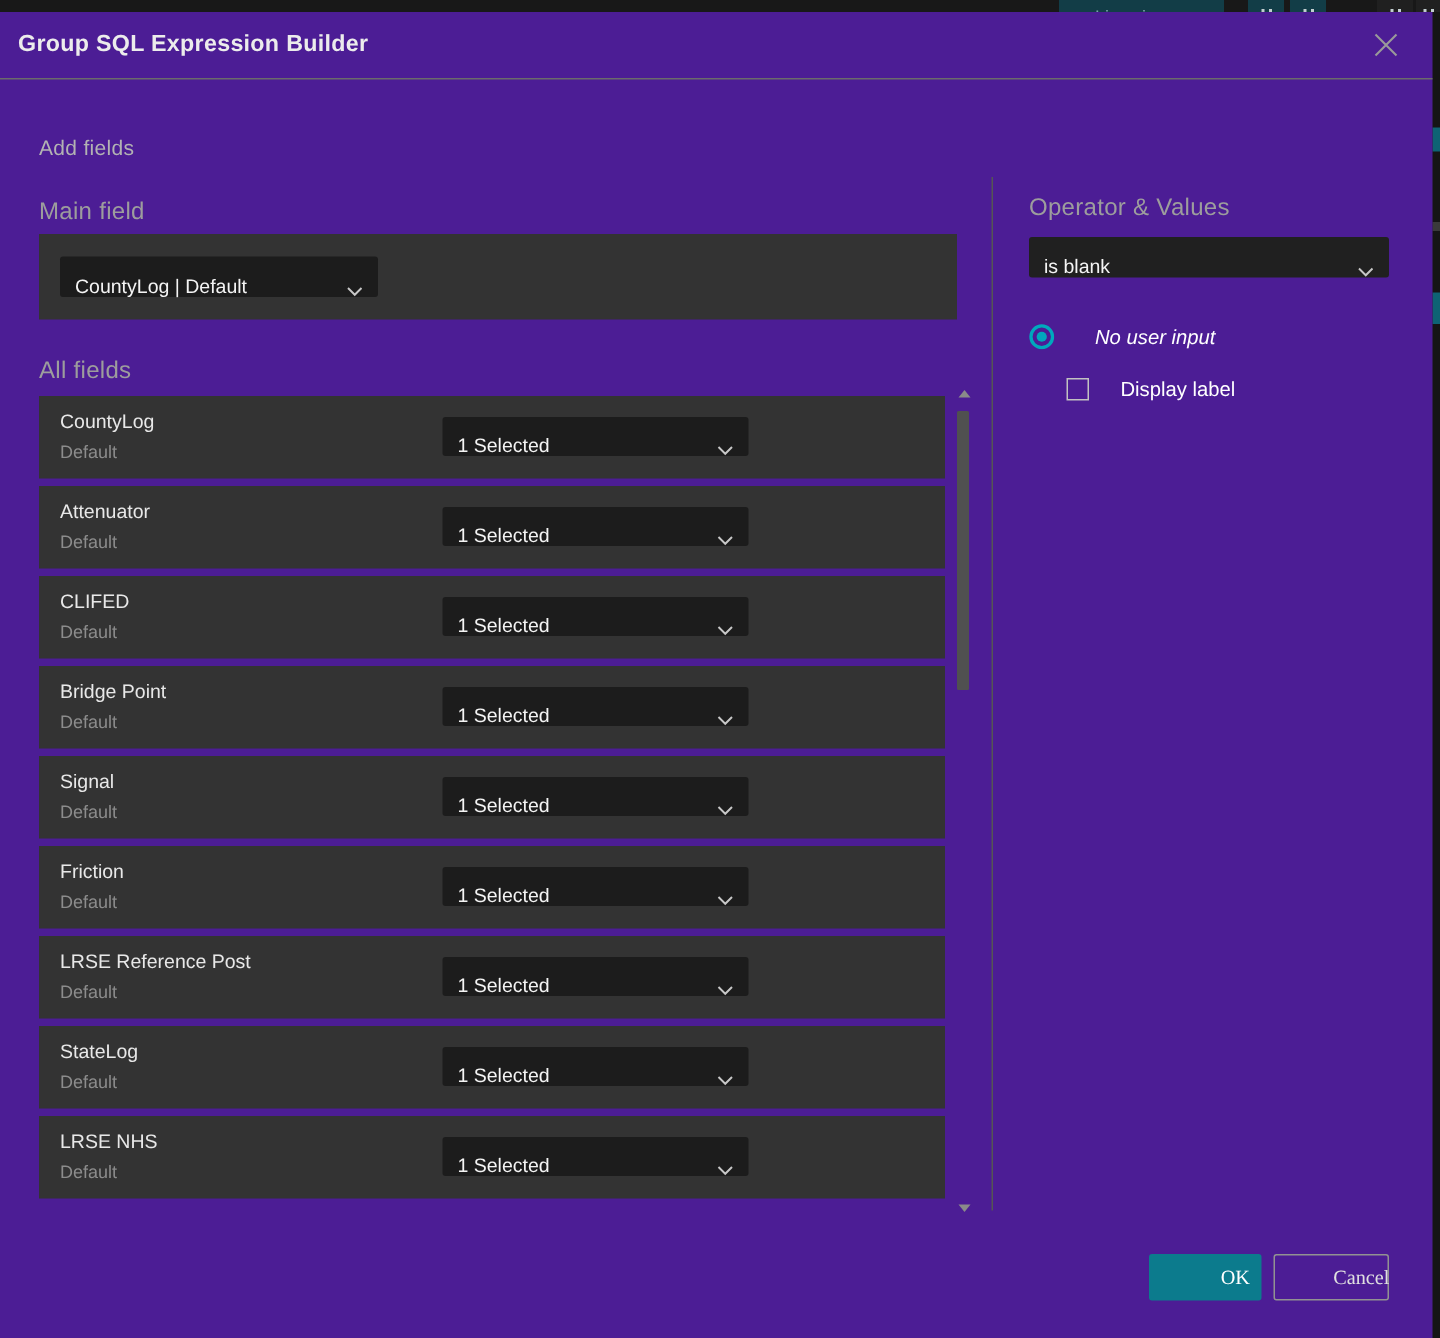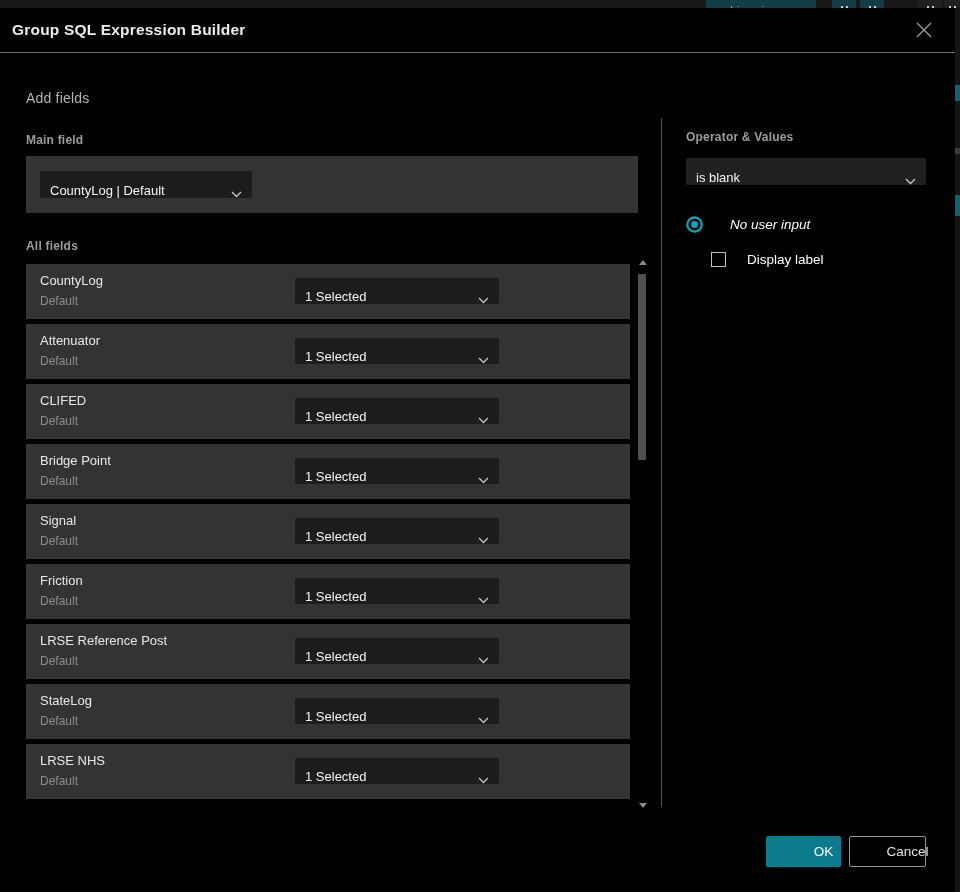--- a/index.html
+++ b/index.html
@@ -34,36 +34,36 @@
   
   .right-edge-strip {
     position: absolute; right: 0; top: 8px; width: 5px; height: 884px;
     background: #151515;
   }
   .edge-frag { position: absolute; left: 0; width: 5px; }
 
   
   .dialog {
     position: absolute; left: 0; top: 8px; width: 955px; height: 884px;
-    background: #000000;
+    background: #4c1d95;
   }
   .dialog-header {
     position: absolute; left: 0; top: 0; width: 100%; height: 45px;
     border-bottom: 1px solid #6b6b6b;
     display: flex; align-items: center; justify-content: space-between;
     padding: 0 20px 0 12px;
   }
   .dialog-title { color: #ececec; font-size: 15.5px; font-weight: 600; letter-spacing: .2px; }
   .close-btn { width: 22px; height: 22px; cursor: pointer; display: flex; align-items: center; justify-content: center; }
 
   .heading-lg {
     position: absolute; color: #b3b3b3; font-size: 14px; font-weight: 400; letter-spacing: .2px;
   }
   .heading-sm {
-    position: absolute; color: #9d9d9d; font-size: 12px; font-weight: 700; letter-spacing: .2px;
+    position: absolute; color: #9d9d9d; font-size: 16px; font-weight: 400; letter-spacing: .2px;
   }
 
   
   .select {
     position: absolute; height: 27px; background: #1c1c1c; border-radius: 2px;
     display: flex; align-items: flex-end; padding: 0 10px; cursor: pointer;
   }
   .select .lbl { color: #f4f4f4; font-size: 13px; white-space: nowrap; }
   .select .chev { margin-left: auto; flex: none; }
 
@@ -122,21 +122,21 @@
   .check-row .clbl { color: #ffffff; font-size: 13.5px; }
 
   
   .footer {
     position: absolute; top: 828px; right: 29px;
     display: flex; gap: 8px;
   }
   .btn {
     height: 31px; font-size: 13.5px; border-radius: 2px; cursor: pointer;
     display: flex; align-items: center; justify-content: center;
-    font-family: Liberation Sans, sans-serif;
+    font-family: Liberation Serif, serif;
     padding-left: 40px;
   }
   .btn-ok { width: 75px; background: #0c7b8d; color: #ffffff; border: none; }
   .btn-cancel { width: 77px; background: transparent; color: #e0e0e0; border: 1px solid #929292; }
 </style>
 </head>
 <body>
 
 <div class="stage">
 

